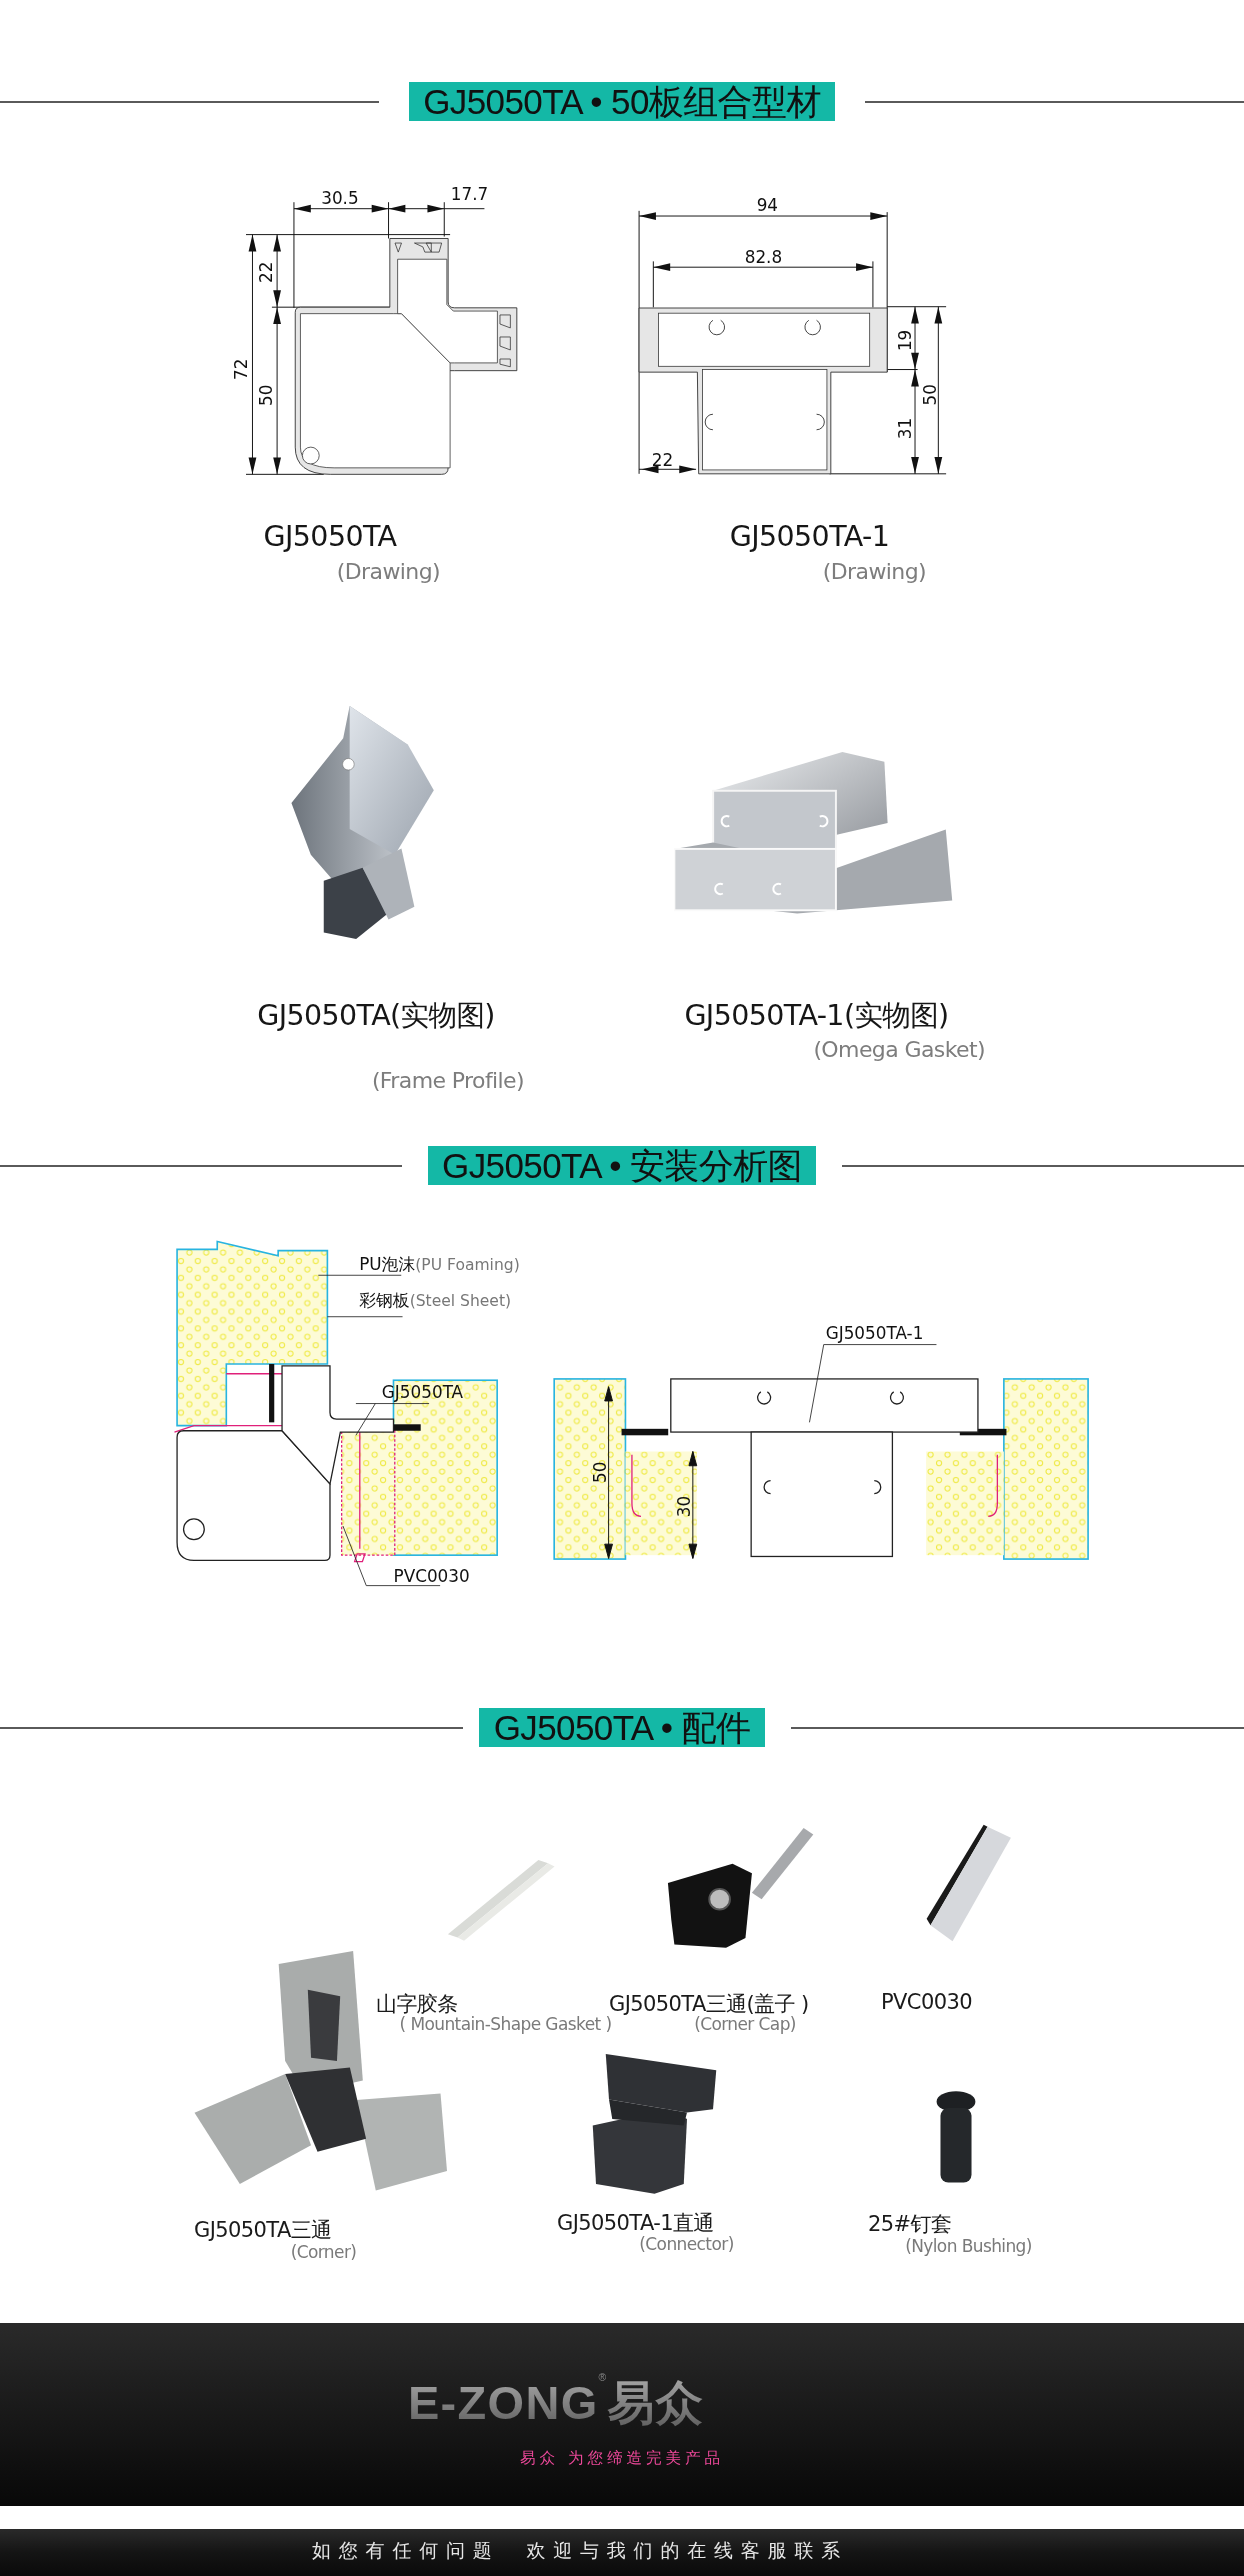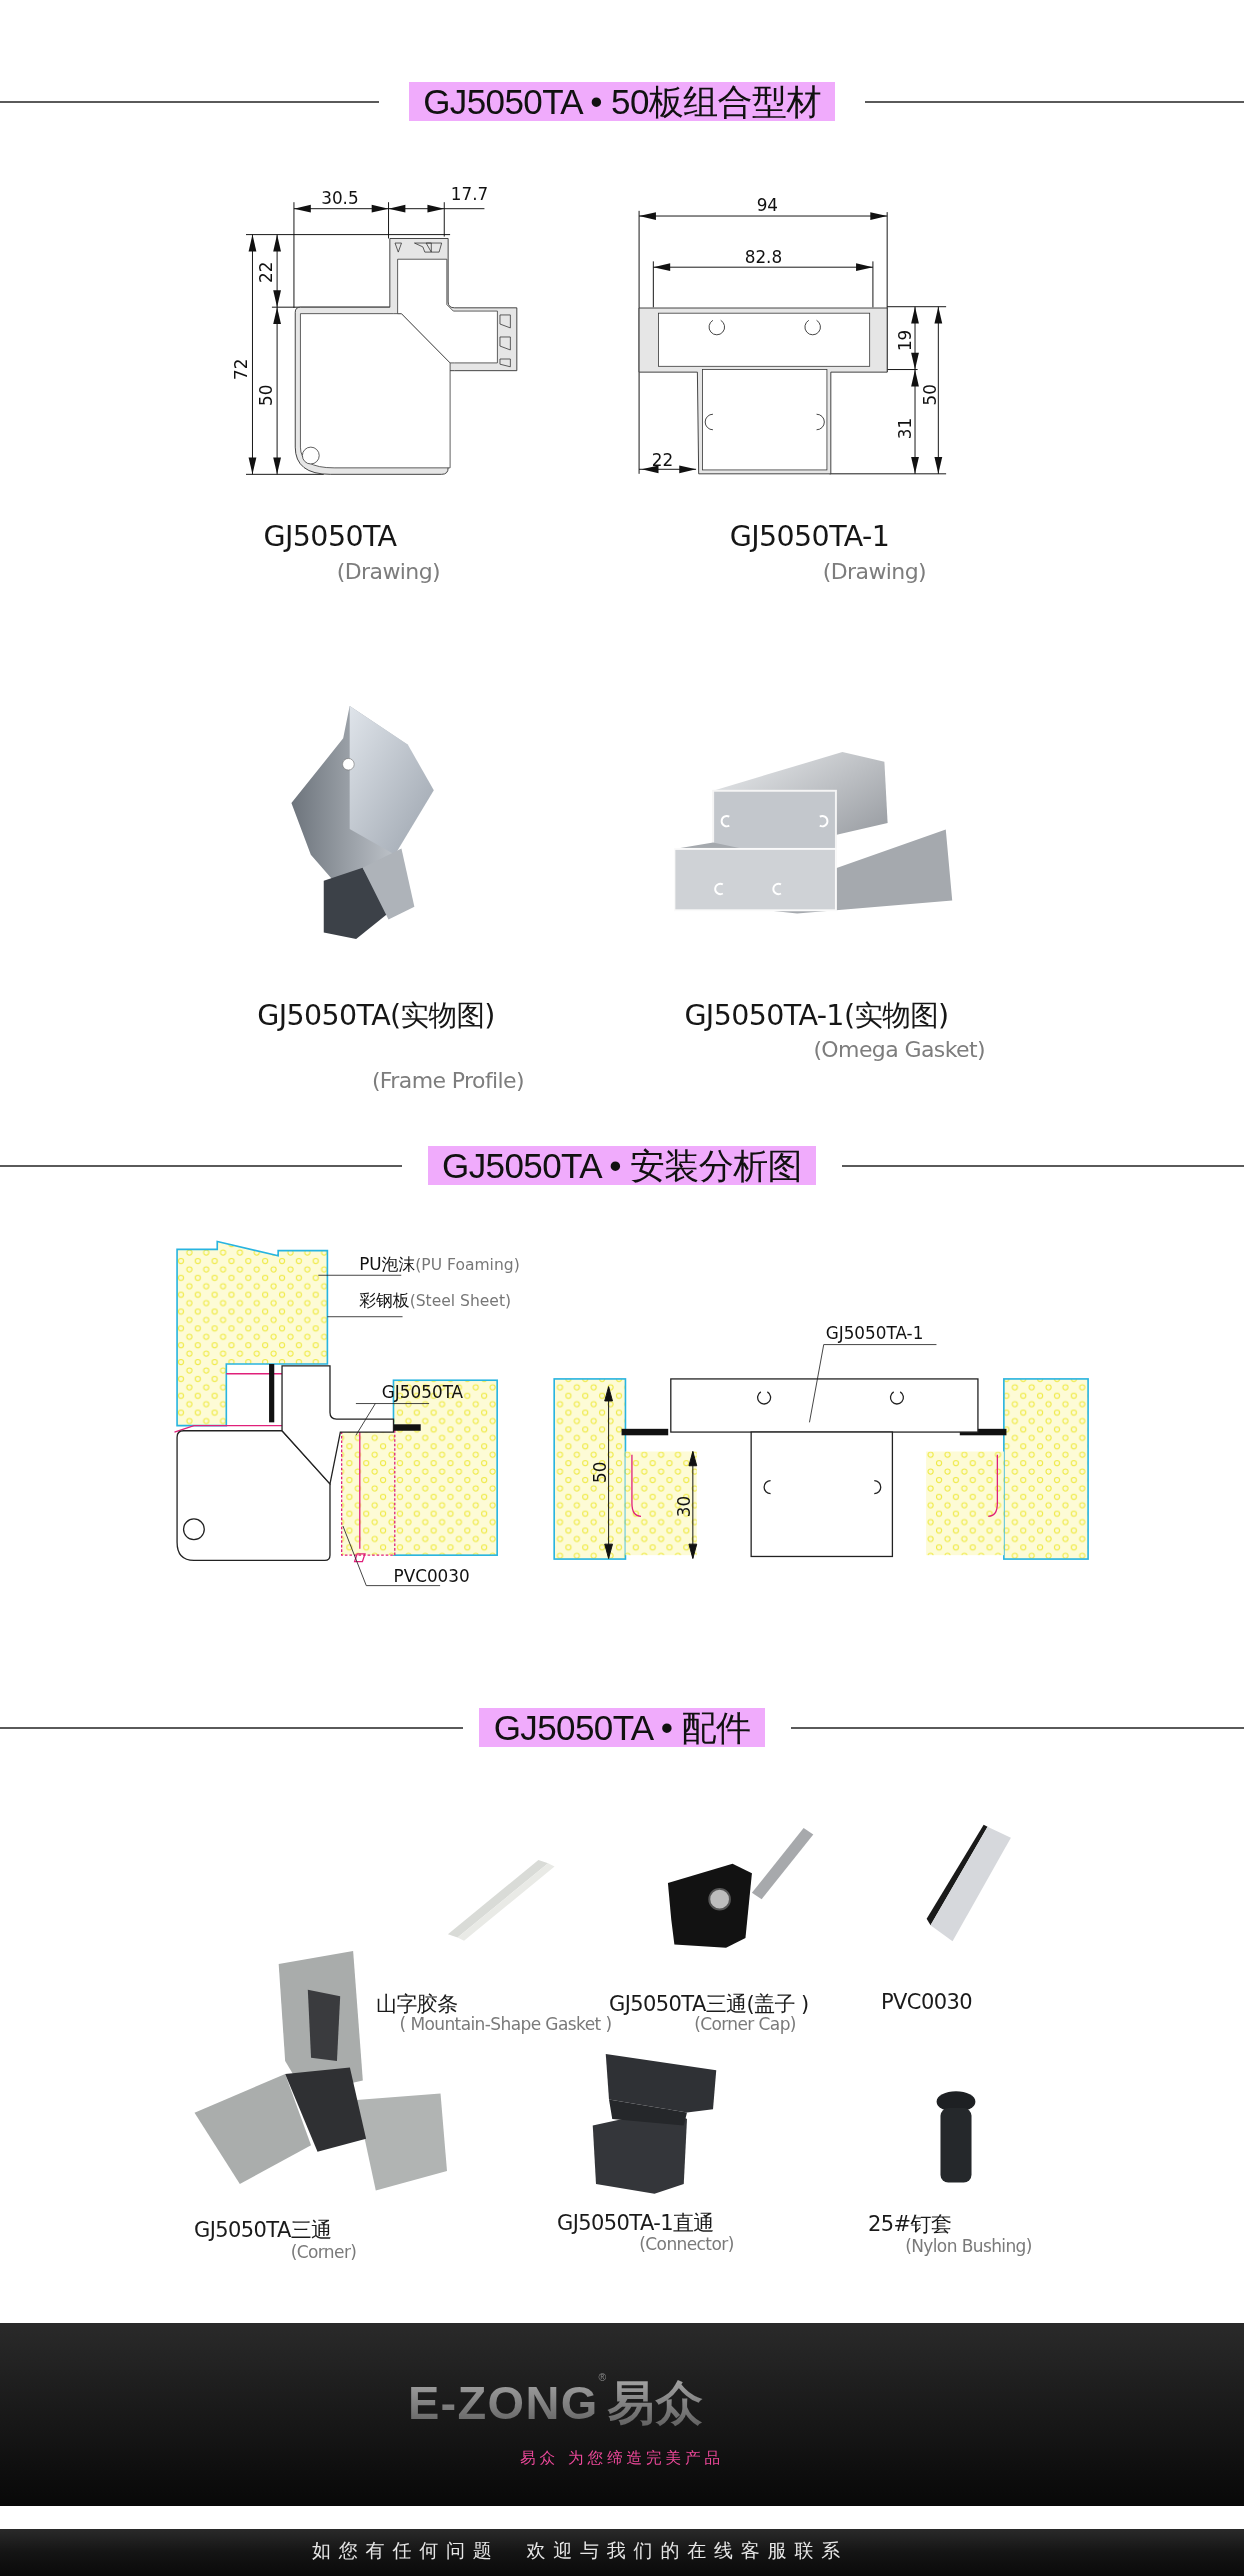--- a/index.html
+++ b/index.html
@@ -4,21 +4,21 @@
 <style>
   * { box-sizing: border-box; margin: 0; padding: 0; }
   html, body { width: 1244px; background: #ffffff; }
   body { position: relative; height: 2576px; font-family: "Liberation Sans", "DejaVu Sans", sans-serif; color: #111; overflow: hidden; }
   .abs { position: absolute; }
 
   
   .sec-head { position: absolute; left: 0; width: 1244px; height: 39px; }
   .sec-head .line { position: absolute; top: 19px; height: 1.9px; background: #5a5a5a; }
   .sec-head .title { position: absolute; top: 0; left: 0; width: 1244px; text-align: center; font-size: 35px; line-height: 39px; font-family: "Liberation Sans", sans-serif; letter-spacing: -0.6px; }
-  .sec-head .title span { background: #f0abfc; padding: 0 14.3px; }
+  .sec-head .title span { background: #14b8a6; padding: 0 14.3px; }
 
   .cap-main { position: absolute; text-align: center; font-family: "DejaVu Sans", sans-serif; font-size: 28.5px; color: #161616; white-space: nowrap; letter-spacing: -0.6px; }
   .cap-sub { position: absolute; text-align: right; font-family: "DejaVu Sans", sans-serif; font-size: 22px; color: #7d7d7d; white-space: nowrap; letter-spacing: -0.6px; }
 
   .acc-main { position: absolute; font-family: "DejaVu Sans", sans-serif; font-size: 21px; color: #1a1a1a; white-space: nowrap; letter-spacing: -0.6px; }
   .acc-sub { position: absolute; text-align: center; font-family: "DejaVu Sans", sans-serif; font-size: 17px; color: #7a7a7a; white-space: nowrap; letter-spacing: -0.6px; }
 
   .dim { font-family: "DejaVu Sans", sans-serif; font-size: 26px; fill: #111; }
   .lbl { font-family: "DejaVu Sans", sans-serif; font-size: 26px; fill: #111; }
   .lbl-sub { font-family: "DejaVu Sans", sans-serif; font-size: 24px; fill: #777; }

